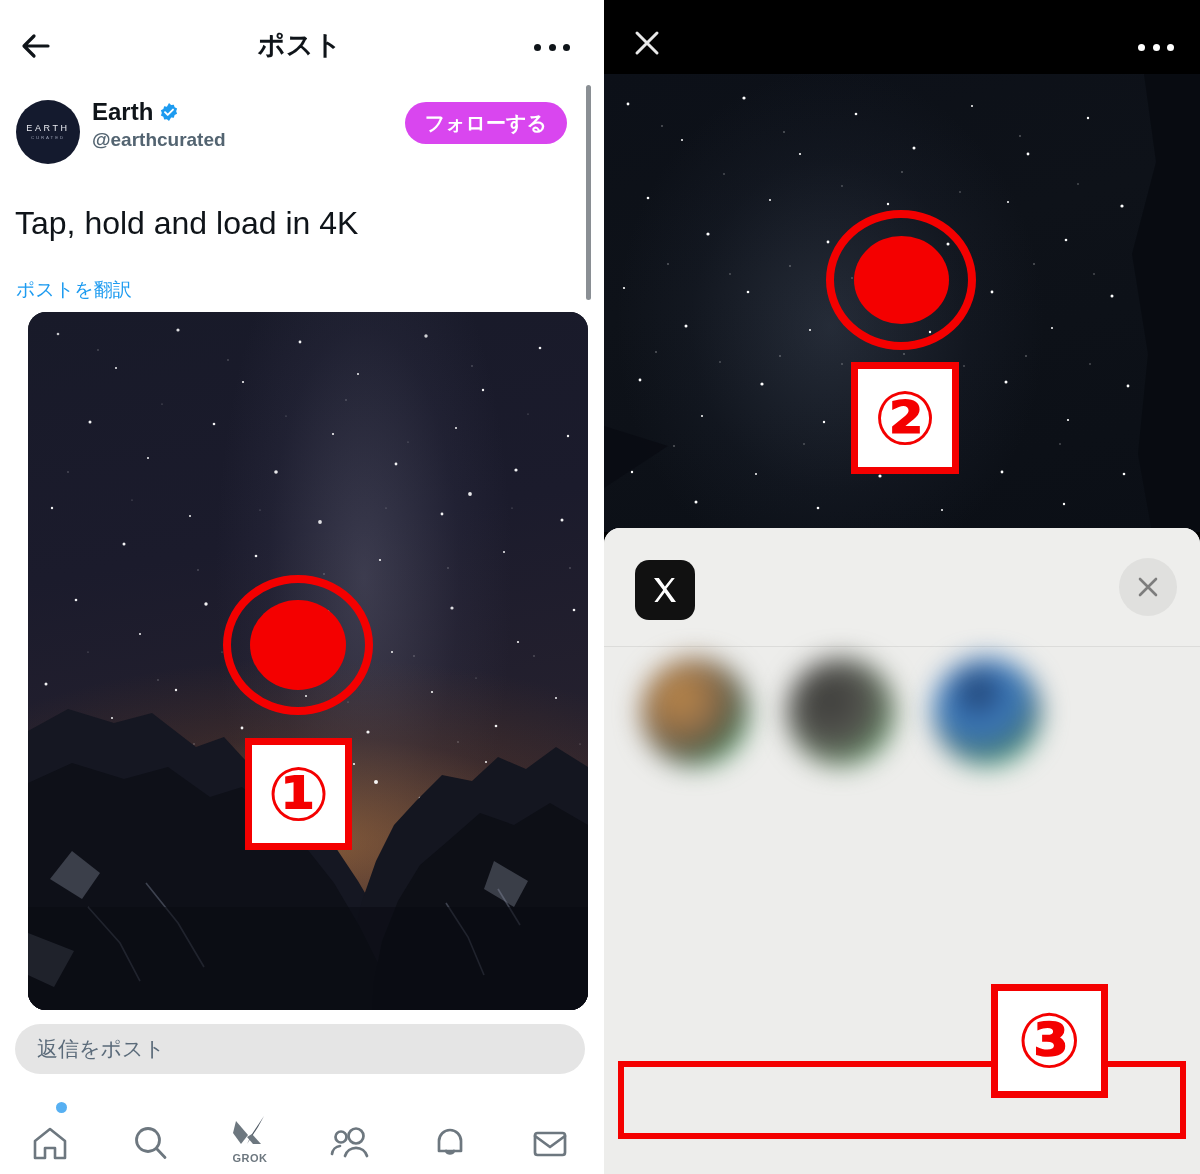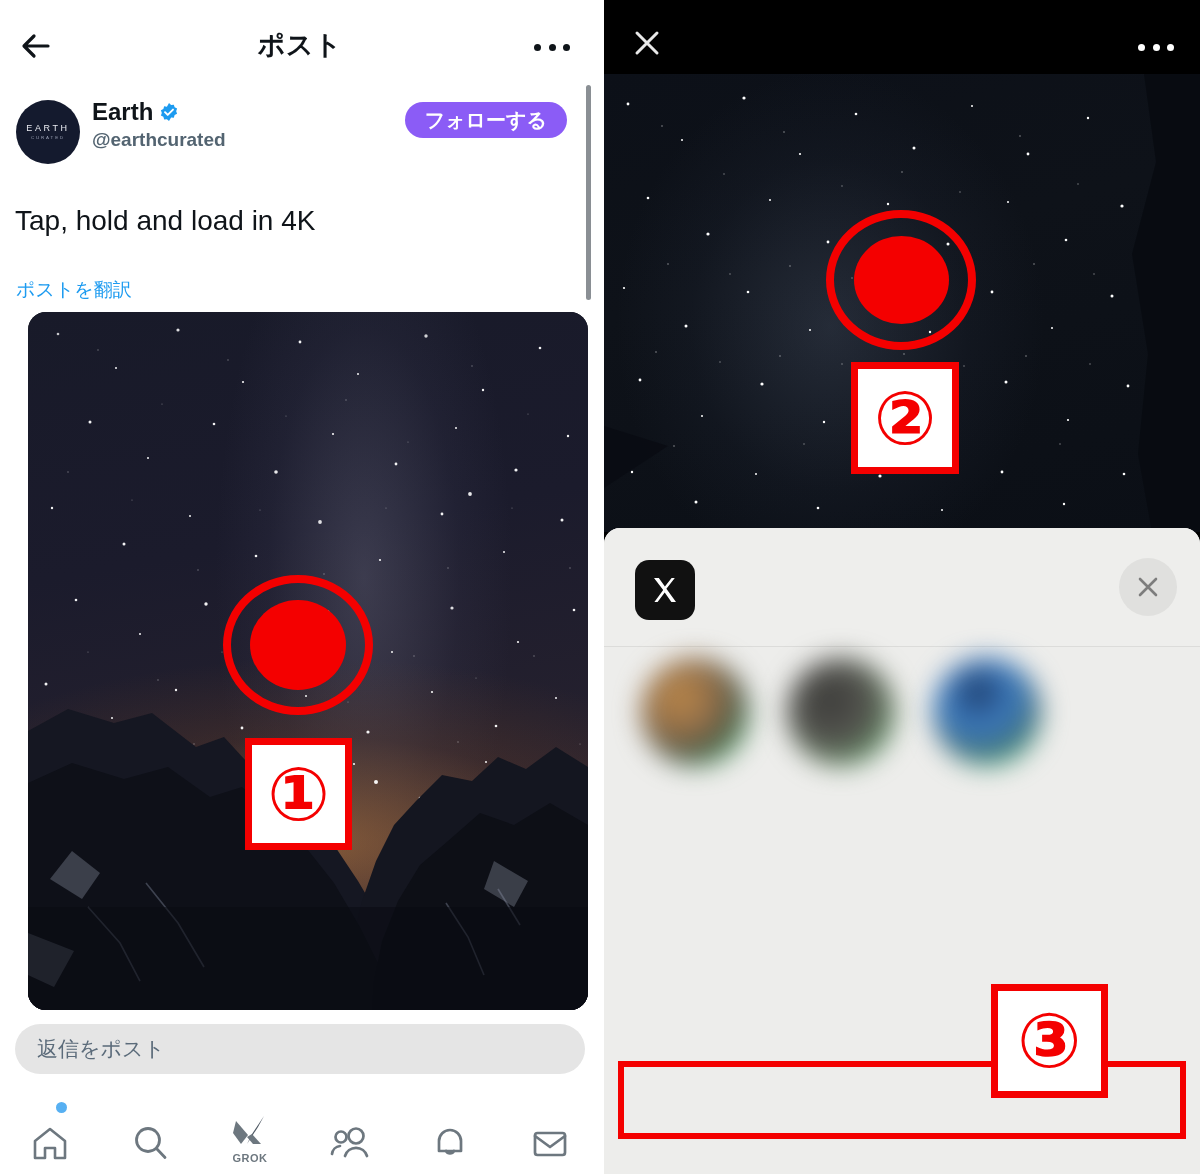--- a/index.html
+++ b/index.html
@@ -116,40 +116,40 @@
   .author-handle {
     position: absolute;
     left: 92px; top: 33px;
     font-size: 19px;
     color: #536471;
     font-weight: 700;
   }
   .follow-btn {
     position: absolute;
     right: 33px; top: 6px;
-    height: 36px;
+    height: 42px;
     padding: 0 20px;
     border-radius: 21px;
-    background: #8b5cf6;
+    background: #d946ef;
     color: #ffffff;
     font-size: 20px;
     font-weight: 700;
     display: flex;
     align-items: center;
     justify-content: center;
     cursor: pointer;
     border: none;
     font-family: inherit;
   }
 
   .post-text {
     position: absolute;
     left: 15px; top: 203px;
     width: 560px;
-    font-size: 28px;
+    font-size: 32px;
     color: #0f1419;
     line-height: 1.3;
   }
   .translate-link {
     position: absolute;
     left: 16px; top: 277px;
     font-size: 19px;
     color: #1d9bf0;
     cursor: pointer;
   }

